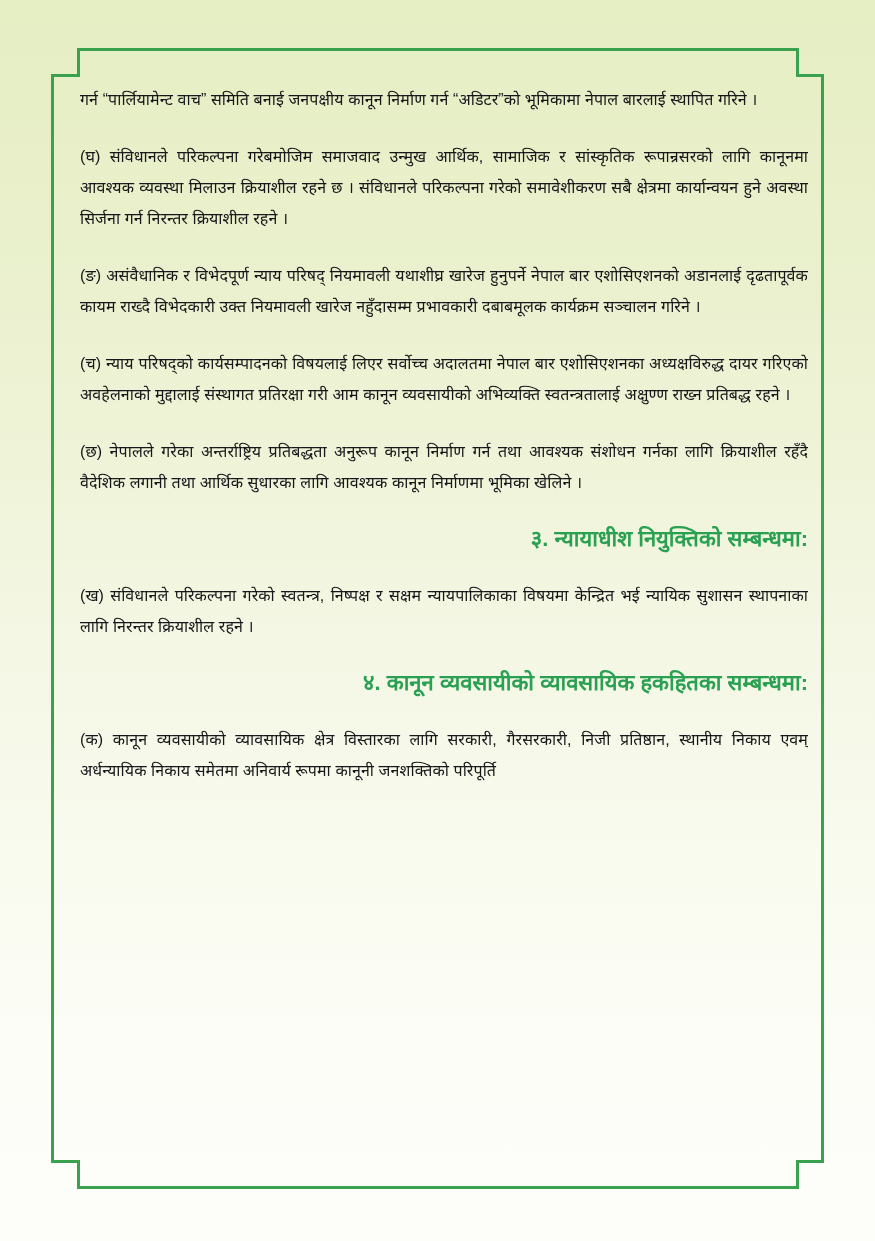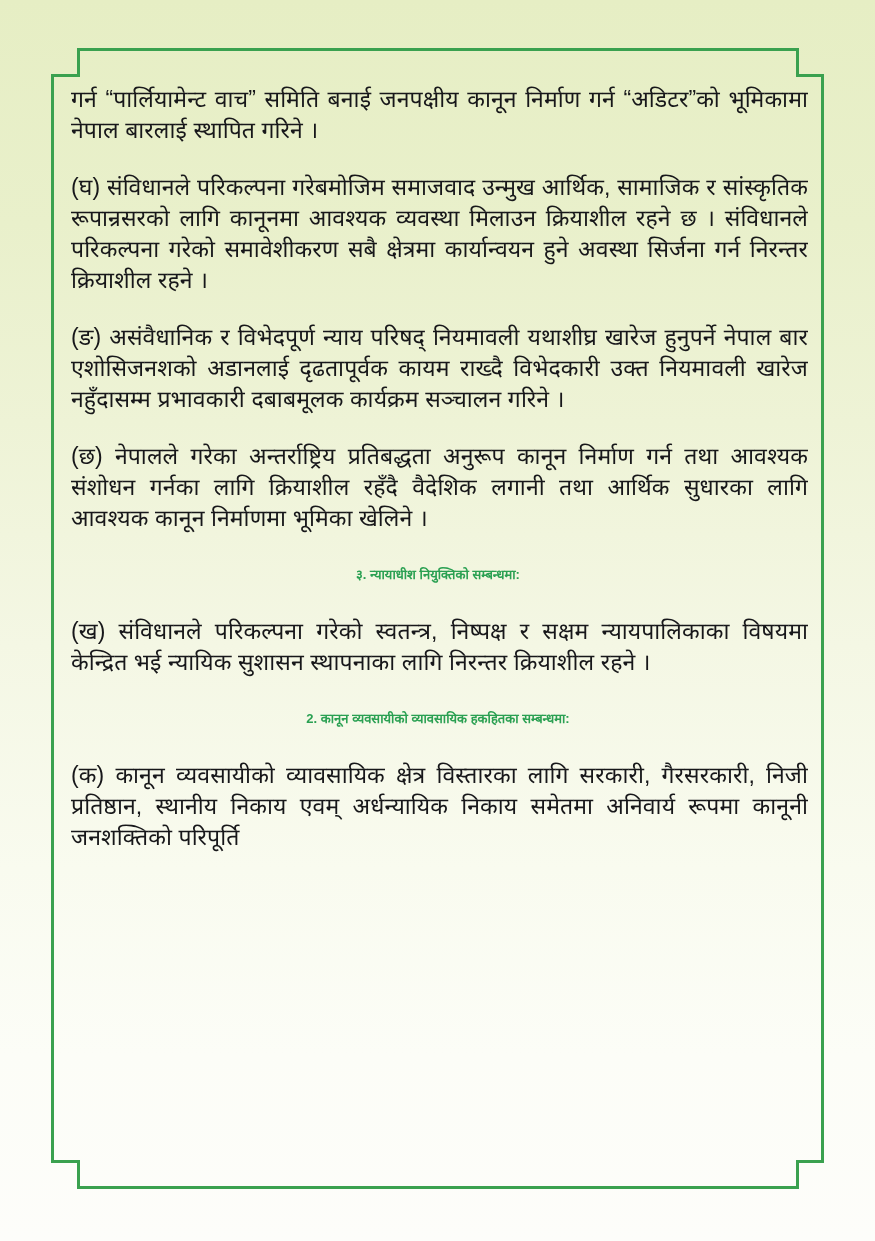--- a/index.html
+++ b/index.html
@@ -60,39 +60,39 @@
   #content {
     position: absolute;
     left: 68px;
     top: 84px;
     width: 740px;
     height: 1065px;
     overflow: hidden;
   }
 
   .para {
-    margin: 0 0 26px 3px;
+    margin: 0 0 26px 12px;
     font-family: "Liberation Sans", "DejaVu Sans", sans-serif;
-    font-size: 23px;
+    font-size: 16px;
     line-height: 31px;
     color: #17171a;
     text-align: justify;
     text-justify: inter-word;
     letter-spacing: 0.1px;
   }
   .para.last { margin-bottom: 0; }
 
   .heading {
     margin: 0 0 26px 0;
     font-family: "Liberation Sans", "DejaVu Sans", sans-serif;
-    font-size: 13px;
+    font-size: 22px;
     line-height: 30px;
     font-weight: bold;
     color: #2aa052;
-    text-align: center;
+    text-align: right;
   }
 </style>
 </head>
 <body>
 
 <div id="page">
 
   <div class="frame-line rule-top"></div>
   <div class="frame-line rule-bottom"></div>
   <div class="frame-line rule-left"></div>
@@ -103,25 +103,26 @@
   <div class="frame-line step-tr-h"></div>
   <div class="frame-line step-bl-h"></div>
   <div class="frame-line step-bl-v"></div>
   <div class="frame-line step-br-h"></div>
   <div class="frame-line step-br-v"></div>
 
   <div id="content">
 
     <p class="para">गर्न “पार्लियामेन्ट वाच” समिति बनाई जनपक्षीय कानून निर्माण गर्न “अडिटर”को भूमिकामा नेपाल बारलाई स्थापित गरिने ।</p>
     <p class="para">(घ) संविधानले परिकल्पना गरेबमोजिम समाजवाद उन्मुख आर्थिक, सामाजिक र सांस्कृतिक रूपान्रसरको लागि कानूनमा आवश्यक व्यवस्था मिलाउन क्रियाशील रहने छ । संविधानले परिकल्पना गरेको समावेशीकरण सबै क्षेत्रमा कार्यान्वयन हुने अवस्था सिर्जना गर्न निरन्तर क्रियाशील रहने ।</p>
-    <p class="para">(ङ) असंवैधानिक र विभेदपूर्ण न्याय परिषद् नियमावली यथाशीघ्र खारेज हुनुपर्ने नेपाल बार एशोसिजनशको अडानलाई दृढतापूर्वक कायम राख्दै विभेदकारी उक्त नियमावली खारेज नहुँदासम्म प्रभावकारी दबाबमूलक कार्यक्रम सञ्चालन गरिने ।</p>
+    <p class="para">(ङ) असंवैधानिक र विभेदपूर्ण न्याय परिषद् नियमावली यथाशीघ्र खारेज हुनुपर्ने नेपाल बार एशोसिएशनको अडानलाई दृढतापूर्वक कायम राख्दै विभेदकारी उक्त नियमावली खारेज नहुँदासम्म प्रभावकारी दबाबमूलक कार्यक्रम सञ्चालन गरिने ।</p>
+    <p class="para">(च) न्याय परिषद्को कार्यसम्पादनको विषयलाई लिएर सर्वोच्च अदालतमा नेपाल बार एशोसिएशनका अध्यक्षविरुद्ध दायर गरिएको अवहेलनाको मुद्दालाई संस्थागत प्रतिरक्षा गरी आम कानून व्यवसायीको अभिव्यक्ति स्वतन्त्रतालाई अक्षुण्ण राख्न प्रतिबद्ध रहने ।</p>
     <p class="para">(छ) नेपालले गरेका अन्तर्राष्ट्रिय प्रतिबद्धता अनुरूप कानून निर्माण गर्न तथा आवश्यक संशोधन गर्नका लागि क्रियाशील रहँदै वैदेशिक लगानी तथा आर्थिक सुधारका लागि आवश्यक कानून निर्माणमा भूमिका खेलिने ।</p>
 
     <h2 class="heading">३. न्यायाधीश नियुक्तिको सम्बन्धमा:</h2>
 
     <p class="para">(ख) संविधानले परिकल्पना गरेको स्वतन्त्र, निष्पक्ष र सक्षम न्यायपालिकाका विषयमा केन्द्रित भई न्यायिक सुशासन स्थापनाका लागि निरन्तर क्रियाशील रहने ।</p>
 
-    <h2 class="heading">2. कानून व्यवसायीको व्यावसायिक हकहितका सम्बन्धमा:</h2>
+    <h2 class="heading">४. कानून व्यवसायीको व्यावसायिक हकहितका सम्बन्धमा:</h2>
 
     <p class="para last">(क) कानून व्यवसायीको व्यावसायिक क्षेत्र विस्तारका लागि सरकारी, गैरसरकारी, निजी प्रतिष्ठान, स्थानीय निकाय एवम् अर्धन्यायिक निकाय समेतमा अनिवार्य रूपमा कानूनी जनशक्तिको परिपूर्ति</p>
 
   </div>
 </div>
 
 </body></html>

